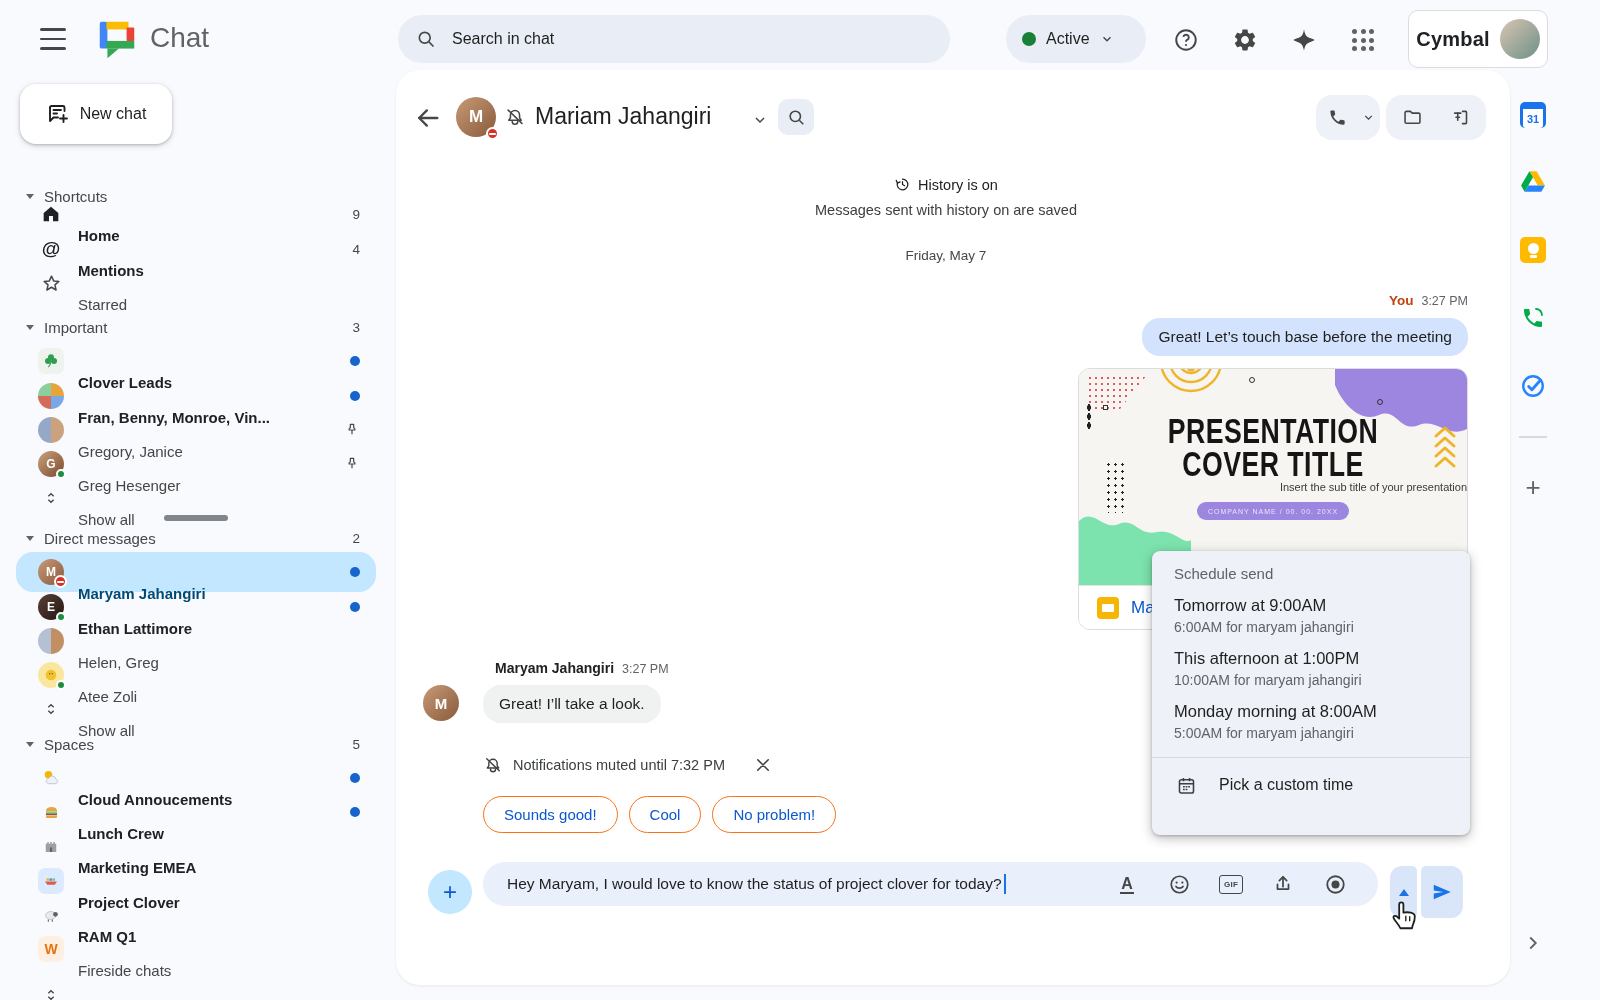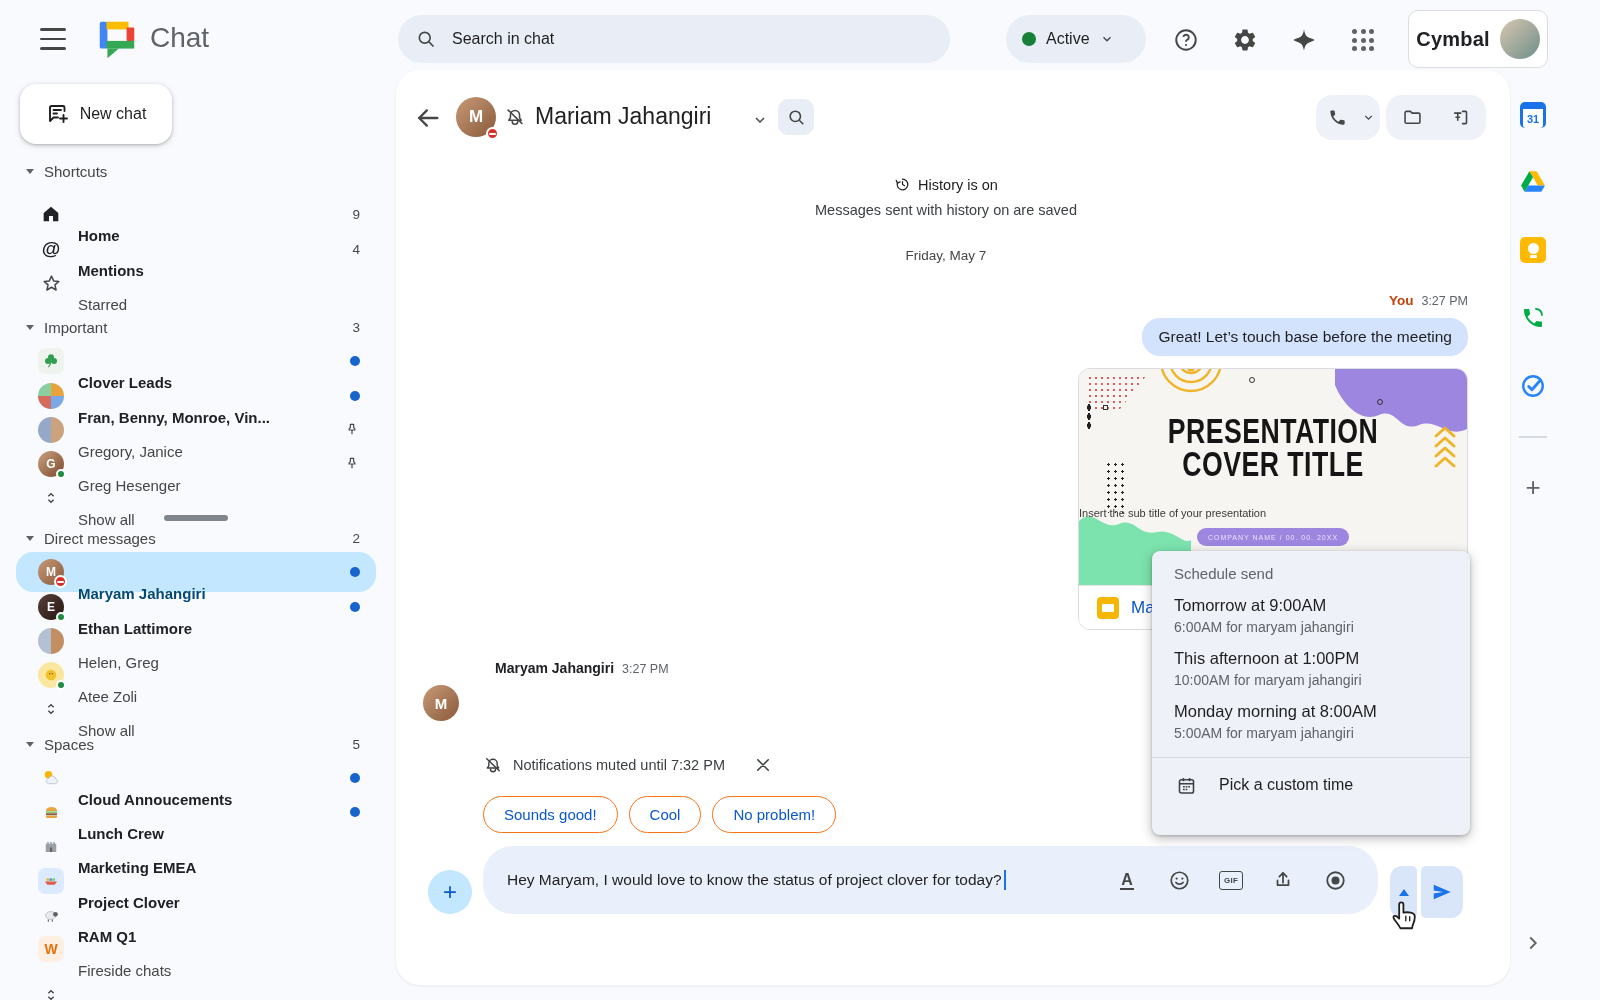--- a/index.html
+++ b/index.html
@@ -82,21 +82,21 @@
   .msg-time { font-size:12.5px; color:#5f6368; }
   .bubble { position:absolute; border-radius:18px; font-size:15.5px; color:#1f1f1f; display:flex; align-items:center; padding:0 16px; height:38px; white-space:nowrap; }
   .bub-out { right:42px; top:248px; background:#d3e3fd; }
   .bub-in { left:87px; top:615px; background:#f0f1f1; }
 
   
   .attach { position:absolute; left:682px; top:298px; width:390px; height:262px; border:1px solid #dadce0; border-radius:12px; background:#fff; overflow:hidden; cursor:pointer; }
   .slide { position:relative; width:100%; height:218px; background:#f7f5f1; overflow:hidden; }
   .slide-title { position:relative; text-align:center; margin-top:46px; z-index:2; }
   .slide-title .t { display:block; font-size:29px; font-weight:800; color:#151515; letter-spacing:.5px; transform:scale(.92,1.18); line-height:33px; }
-  .slide-sub { position:relative; z-index:2; text-align:left; margin-top:26px; font-size:11px; color:#3a3a3a; }
+  .slide-sub { position:relative; z-index:2; text-align:right; margin-top:0; font-size:11px; color:#3a3a3a; }
   .slide-pill { position:relative; z-index:2; width:152px; height:18px; margin:9px auto 0; background:#9c86e0; border-radius:9px; display:flex; align-items:center; justify-content:center; font-size:7px; letter-spacing:1px; color:#e9e3fa; }
   .dots-red { position:absolute; left:8px; top:6px; width:60px; height:34px; background-image:radial-gradient(#e15b5b 1.1px, transparent 1.3px); background-size:6px 6px; clip-path:polygon(0 0,100% 0,55% 100%,0 100%); }
   .dots-black { position:absolute; left:26px; top:92px; width:22px; height:52px; background-image:radial-gradient(#222 1.2px, transparent 1.4px); background-size:7px 7px; }
   .kebab { position:absolute; left:8px; top:34px; width:4px; height:28px; background-image:radial-gradient(#222 1.6px, transparent 1.8px); background-size:4px 9px; }
   .sq-o { position:absolute; border:1.5px solid #333; }
   .arc-yellow { position:absolute; left:72px; top:0; }
   .chev-yellow { position:absolute; right:10px; top:56px; }
   .blob-purple { position:absolute; right:0; top:0; }
   .blob-green { position:absolute; left:0; bottom:0; }
   .arch { position:absolute; right:14px; bottom:0; }
@@ -111,21 +111,21 @@
 
   .muted-row { position:absolute; left:87px; top:678px; height:34px; display:flex; align-items:center; gap:10px; }
   .muted-row .txt { font-size:14.5px; color:#3c4043; }
   .muted-x { width:28px; height:28px; display:flex; align-items:center; justify-content:center; cursor:pointer; margin-left:14px; }
 
   .chips { position:absolute; left:87px; top:726px; display:flex; gap:11px; }
   .chip { height:37px; border:1px solid #f97316; border-radius:19px; background:#fff; color:#0b57d0; font-size:15px; font-weight:500; display:inline-flex; align-items:center; padding:0 20px; cursor:pointer; }
 
   
   .plusbtn { position:absolute; left:32px; top:800px; width:44px; height:44px; border-radius:50%; background:#c2e7ff; color:#0b57d0; font-size:24px; display:flex; align-items:center; justify-content:center; cursor:pointer; }
-  .composer { position:absolute; left:87px; top:776px; width:895px; height:68px; border-radius:30px; background:#e9f0fb; display:flex; align-items:center; padding:0 16px 0 24px; }
+  .composer { position:absolute; left:87px; top:792px; width:895px; height:44px; border-radius:30px; background:#e9f0fb; display:flex; align-items:center; padding:0 16px 0 24px; }
   .composer .val { font-size:15.5px; color:#1f1f1f; white-space:nowrap; }
   .caret { display:inline-block; width:2px; height:20px; background:#1a73e8; margin-left:2px; vertical-align:middle; }
   .cmp-ics { margin-left:auto; display:flex; align-items:center; gap:26px; padding-right:14px; }
   .cmp-ic { width:26px; height:26px; display:flex; align-items:center; justify-content:center; cursor:pointer; color:#444746; }
   .fmtA { font-size:16px; font-weight:700; color:#444746; border-bottom:2.5px solid #444746; line-height:17px; padding:0 1px; }
   .gifbox { width:24px; height:19px; border:1.8px solid #444746; border-radius:3px; display:flex; align-items:center; justify-content:center; font-size:8px; font-weight:700; color:#444746; letter-spacing:.3px; }
   .sched-toggle { position:absolute; left:994px; top:796px; width:27px; height:52px; background:#d9e5f8; border-radius:12px 5px 5px 12px; display:flex; align-items:center; justify-content:center; cursor:pointer; }
   .sched-toggle i { width:0; height:0; border-left:5.5px solid transparent; border-right:5.5px solid transparent; border-bottom:7px solid #1a73e8; }
   .sendbtn { position:absolute; left:1025px; top:796px; width:42px; height:52px; background:#d9e5f8; border-radius:5px 12px 12px 5px; display:flex; align-items:center; justify-content:center; cursor:pointer; }
 
@@ -226,21 +226,21 @@
   <div class="newchat">
     <svg width="24" height="24" viewBox="0 0 24 24" fill="none" stroke="#1f1f1f" stroke-width="1.9" stroke-linecap="round" stroke-linejoin="round">
         <path d="M4 5.5 A1.5 1.5 0 0 1 5.5 4 H17 A1.5 1.5 0 0 1 18.5 5.5 V9"></path>
         <path d="M4 5.5 V19 L7.5 15.5 H12"></path>
         <path d="M7.5 8 H15 M7.5 11.5 H11"></path>
         <path d="M17.5 13 V20 M14 16.5 H21"></path>
       </svg>
     <span class="lbl">New chat</span>
   </div>
 
-  <div class="nav-row" style="top:154px">
+  <div class="nav-row" style="top:179px">
     <span class="tri"></span>
     <span class="nv-head">Shortcuts</span>
     <span class="nv-count"></span>
   </div>
   <div class="nav-row" style="top:197px">
     <span class="nv-ic">
         <svg width="22" height="22" viewBox="0 0 24 24" fill="#202124">
           <path d="M4 11 L12 4 L20 11 V20 H14.2 V14.3 H9.8 V20 H4 Z"></path>
         </svg>
       </span>
@@ -571,20 +571,21 @@
           </span>
         <span class="fl">Ma</span>
       </div>
     </div>
 
     <div class="in-name-row">
       <span class="snd">Maryam Jahangiri</span>
       <span class="msg-time">3:27 PM</span>
     </div>
     <span class="avatar av-maryam in-av">M</span>
+    <div class="bubble bub-in">Great! I’ll take a look.</div>
 
     <div class="muted-row">
       <svg width="20" height="20" viewBox="0 0 24 24" fill="none" stroke="#3c4043" stroke-width="1.7" stroke-linecap="round" stroke-linejoin="round">
           <path d="M9 17 a3 3 0 0 0 6 0"></path>
           <path d="M7 10 a5 5 0 0 1 10 0 v3 l1.8 2.5 H5.2 L7 13 Z"></path>
           <path d="M4.5 4.5 L19.5 19"></path>
         </svg>
       <span class="txt">Notifications muted until 7:32 PM</span>
       <span class="muted-x">
         <svg width="18" height="18" viewBox="0 0 24 24" fill="none" stroke="#3c4043" stroke-width="2.1" stroke-linecap="round">

